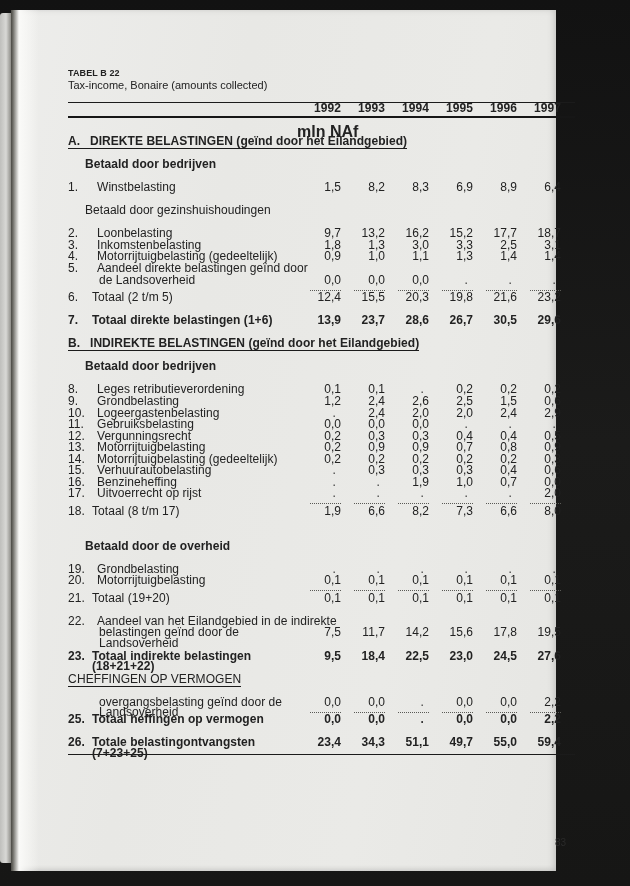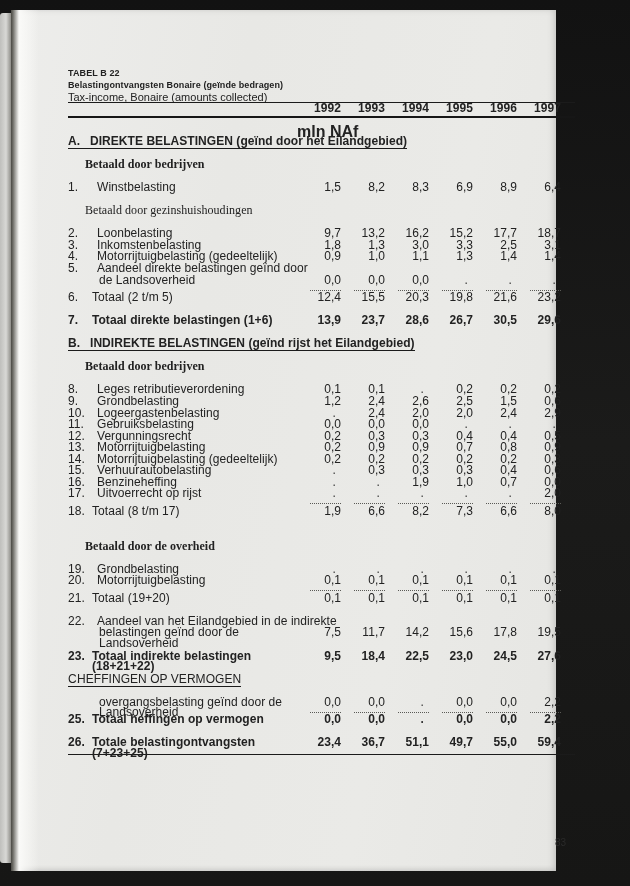--- a/index.html
+++ b/index.html
@@ -31,21 +31,21 @@
   .yrow{display:flex;align-items:flex-end;height:13px;border-bottom:2.5px solid #161616;padding-bottom:1px;}
   .mlnrow{position:absolute;top:113px;left:0;right:0;display:flex;}
   .tbody{position:absolute;top:126px;left:0;width:507px;}
   .tr{display:flex;align-items:flex-start;height:11.55px;font-size:12px;line-height:10.5px;letter-spacing:.05px;}
   .tr.blank{}
   .b{font-weight:bold;}
   .num{width:29px;flex:none;}
   .total .num{width:24px;}
   .lbl{flex:1;min-width:0;}
   .lbl.l2{padding-left:2px;}
-  .sublbl{margin-left:17px;font-family:Liberation Serif, serif;}
+  .sublbl{margin-left:17px;}
   .vals{display:flex;flex:none;width:264px;margin-right:14px;}
   .v{width:44px;flex:none;text-align:right;white-space:nowrap;}
   .v.dot{padding-right:5px;box-sizing:border-box;color:#333;}
   .yb{font-weight:bold;}
   .mln{font-weight:bold;}
   .sect .u{display:inline-flex;border-bottom:1px solid #1b1b1b;padding-bottom:1.5px;}
   .sect .num{width:22px;}
   .sect.reg .num{width:9px;}
   .sect.b{font-weight:bold;}
   .dots{height:6px;align-items:flex-end;}
@@ -56,21 +56,20 @@
 </head>
 <body>
 
 <div class="under-sliver"></div>
 
 <div class="paper">
   <div class="content">
 
     <div class="title">
       <div class="t1">TABEL B 22</div>
-      <div class="t1">Belastingontvangsten Bonaire (geïnde bedragen)</div>
       <div class="t2">Tax-income, Bonaire (amounts collected)</div>
     </div>
 
     <div class="head">
       <div class="tr yrow">
         <span class="lbl"></span>
         <div class="vals">
             <span class="v yb">1992</span>
             <span class="v yb">1993</span>
             <span class="v yb">1994</span>
@@ -202,21 +201,21 @@
             <span class="v">28,6</span>
             <span class="v">26,7</span>
             <span class="v">30,5</span>
             <span class="v">29,6</span>
           </div>
         </div>
         <div class="tr blank"></div>
         <div class="tr sect b">
           <span class="u">
             <span class="num">B.</span>
-            <span class="sl">INDIREKTE BELASTINGEN (geïnd rijst het Eilandgebied)</span>
+            <span class="sl">INDIREKTE BELASTINGEN (geïnd door het Eilandgebied)</span>
           </span>
         </div>
         <div class="tr blank"></div>
         <div class="tr sub b">
           <span class="sublbl">Betaald door bedrijven</span>
         </div>
         <div class="tr blank"></div>
         <div class="tr">
           <span class="num">8.</span>
           <span class="lbl">Leges retributieverordening</span>
@@ -485,21 +484,21 @@
             <span class="v">0,0</span>
             <span class="v">2,2</span>
           </div>
         </div>
         <div class="tr blank"></div>
         <div class="tr total b">
           <span class="num">26.</span>
           <span class="lbl">Totale belastingontvangsten  (7+23+25)</span>
           <div class="vals">
             <span class="v">23,4</span>
-            <span class="v">36,7</span>
+            <span class="v">34,3</span>
             <span class="v">51,1</span>
             <span class="v">49,7</span>
             <span class="v">55,0</span>
             <span class="v">59,4</span>
           </div>
         </div>
         <div class="brule"></div>
       </div>
   </div>
 

